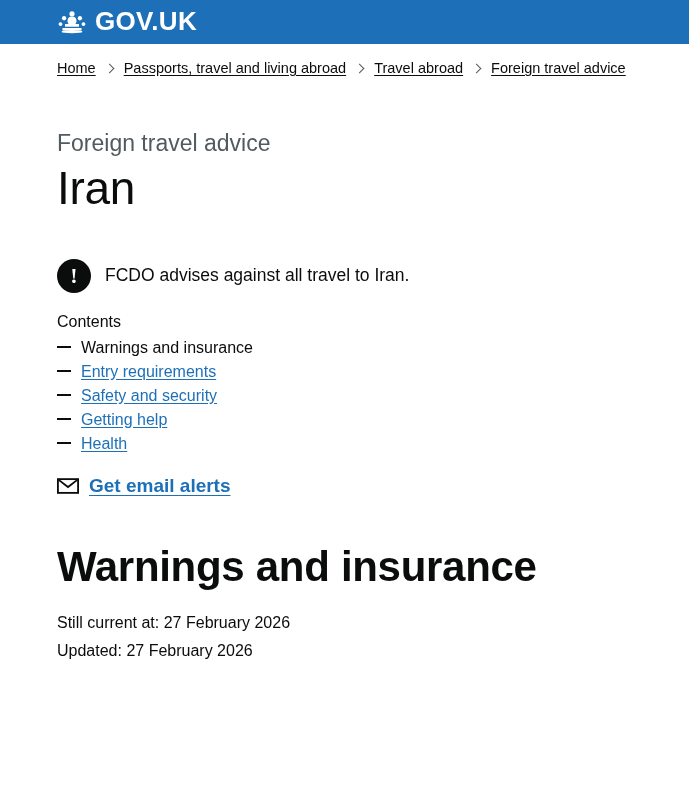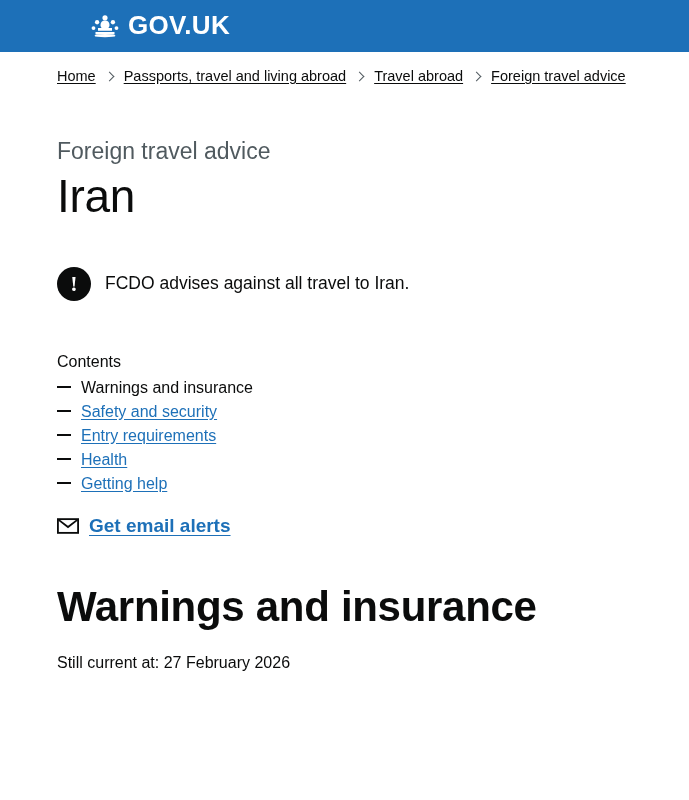--- a/index.html
+++ b/index.html
@@ -13,24 +13,24 @@
   body {
     width: 689px;
     height: 800px;
     overflow: hidden;
     position: relative;
   }
 
   
   .govuk-header {
     background: #1d70b8;
-    height: 52px;
-    display: flex;
-    align-items: center;
-    padding-left: 90px;
+    height: 44px;
+    display: flex;
+    align-items: center;
+    padding-left: 57px;
   }
   .brand {
     display: flex;
     align-items: center;
     gap: 8px;
     text-decoration: none;
   }
   .crown-icon {
     display: block;
     width: 30px;
@@ -122,21 +122,21 @@
     font-family: "Liberation Serif", serif;
   }
   .warning-text {
     font-size: 17.5px;
     font-weight: normal;
     line-height: 1.2;
   }
 
   
   .contents {
-    margin-top: 52px;
+    margin-top: 20px;
   }
   .contents-heading {
     font-size: 16px;
     margin: 0 0 8px 0;
     font-weight: normal;
   }
   .contents-list {
     list-style: none;
     margin: 0;
     padding: 0;
@@ -260,33 +260,33 @@
 
   <div class="contents">
     <h2 class="contents-heading">Contents</h2>
     <ul class="contents-list">
       <li>
         <span class="dash"></span>
         <span class="contents-current">Warnings and insurance</span>
       </li>
       <li>
         <span class="dash"></span>
+        <a class="contents-link" href="#">Entry requirements</a>
+      </li>
+      <li>
+        <span class="dash"></span>
         <a class="contents-link" href="#">Safety and security</a>
       </li>
       <li>
         <span class="dash"></span>
-        <a class="contents-link" href="#">Entry requirements</a>
+        <a class="contents-link" href="#">Getting help</a>
       </li>
       <li>
         <span class="dash"></span>
         <a class="contents-link" href="#">Health</a>
-      </li>
-      <li>
-        <span class="dash"></span>
-        <a class="contents-link" href="#">Getting help</a>
       </li>
     </ul>
   </div>
 
   <div class="email-alerts">
     <span class="envelope-icon">
       <svg viewBox="0 0 24 17" width="22" height="16" aria-hidden="true">
         <rect x="1" y="1" width="22" height="15" fill="#ffffff" stroke="#0b0c0c" stroke-width="2"></rect>
         <path d="M1.8 1.8 L12 9.6 L22.2 1.8" fill="none" stroke="#0b0c0c" stroke-width="2"></path>
       </svg>
@@ -294,15 +294,19 @@
     <a class="email-alerts-link" href="#">Get email alerts</a>
   </div>
 
   <h2 class="section-title">Warnings and insurance</h2>
 
   <div class="meta">
     <p>
       <span class="label">Still current at:</span>
       <span>27 February 2026</span>
     </p>
+    <p>
+      <span class="label">Updated:</span>
+      <span>27 February 2026</span>
+    </p>
   </div>
 
 </main>
 
 </body></html>

